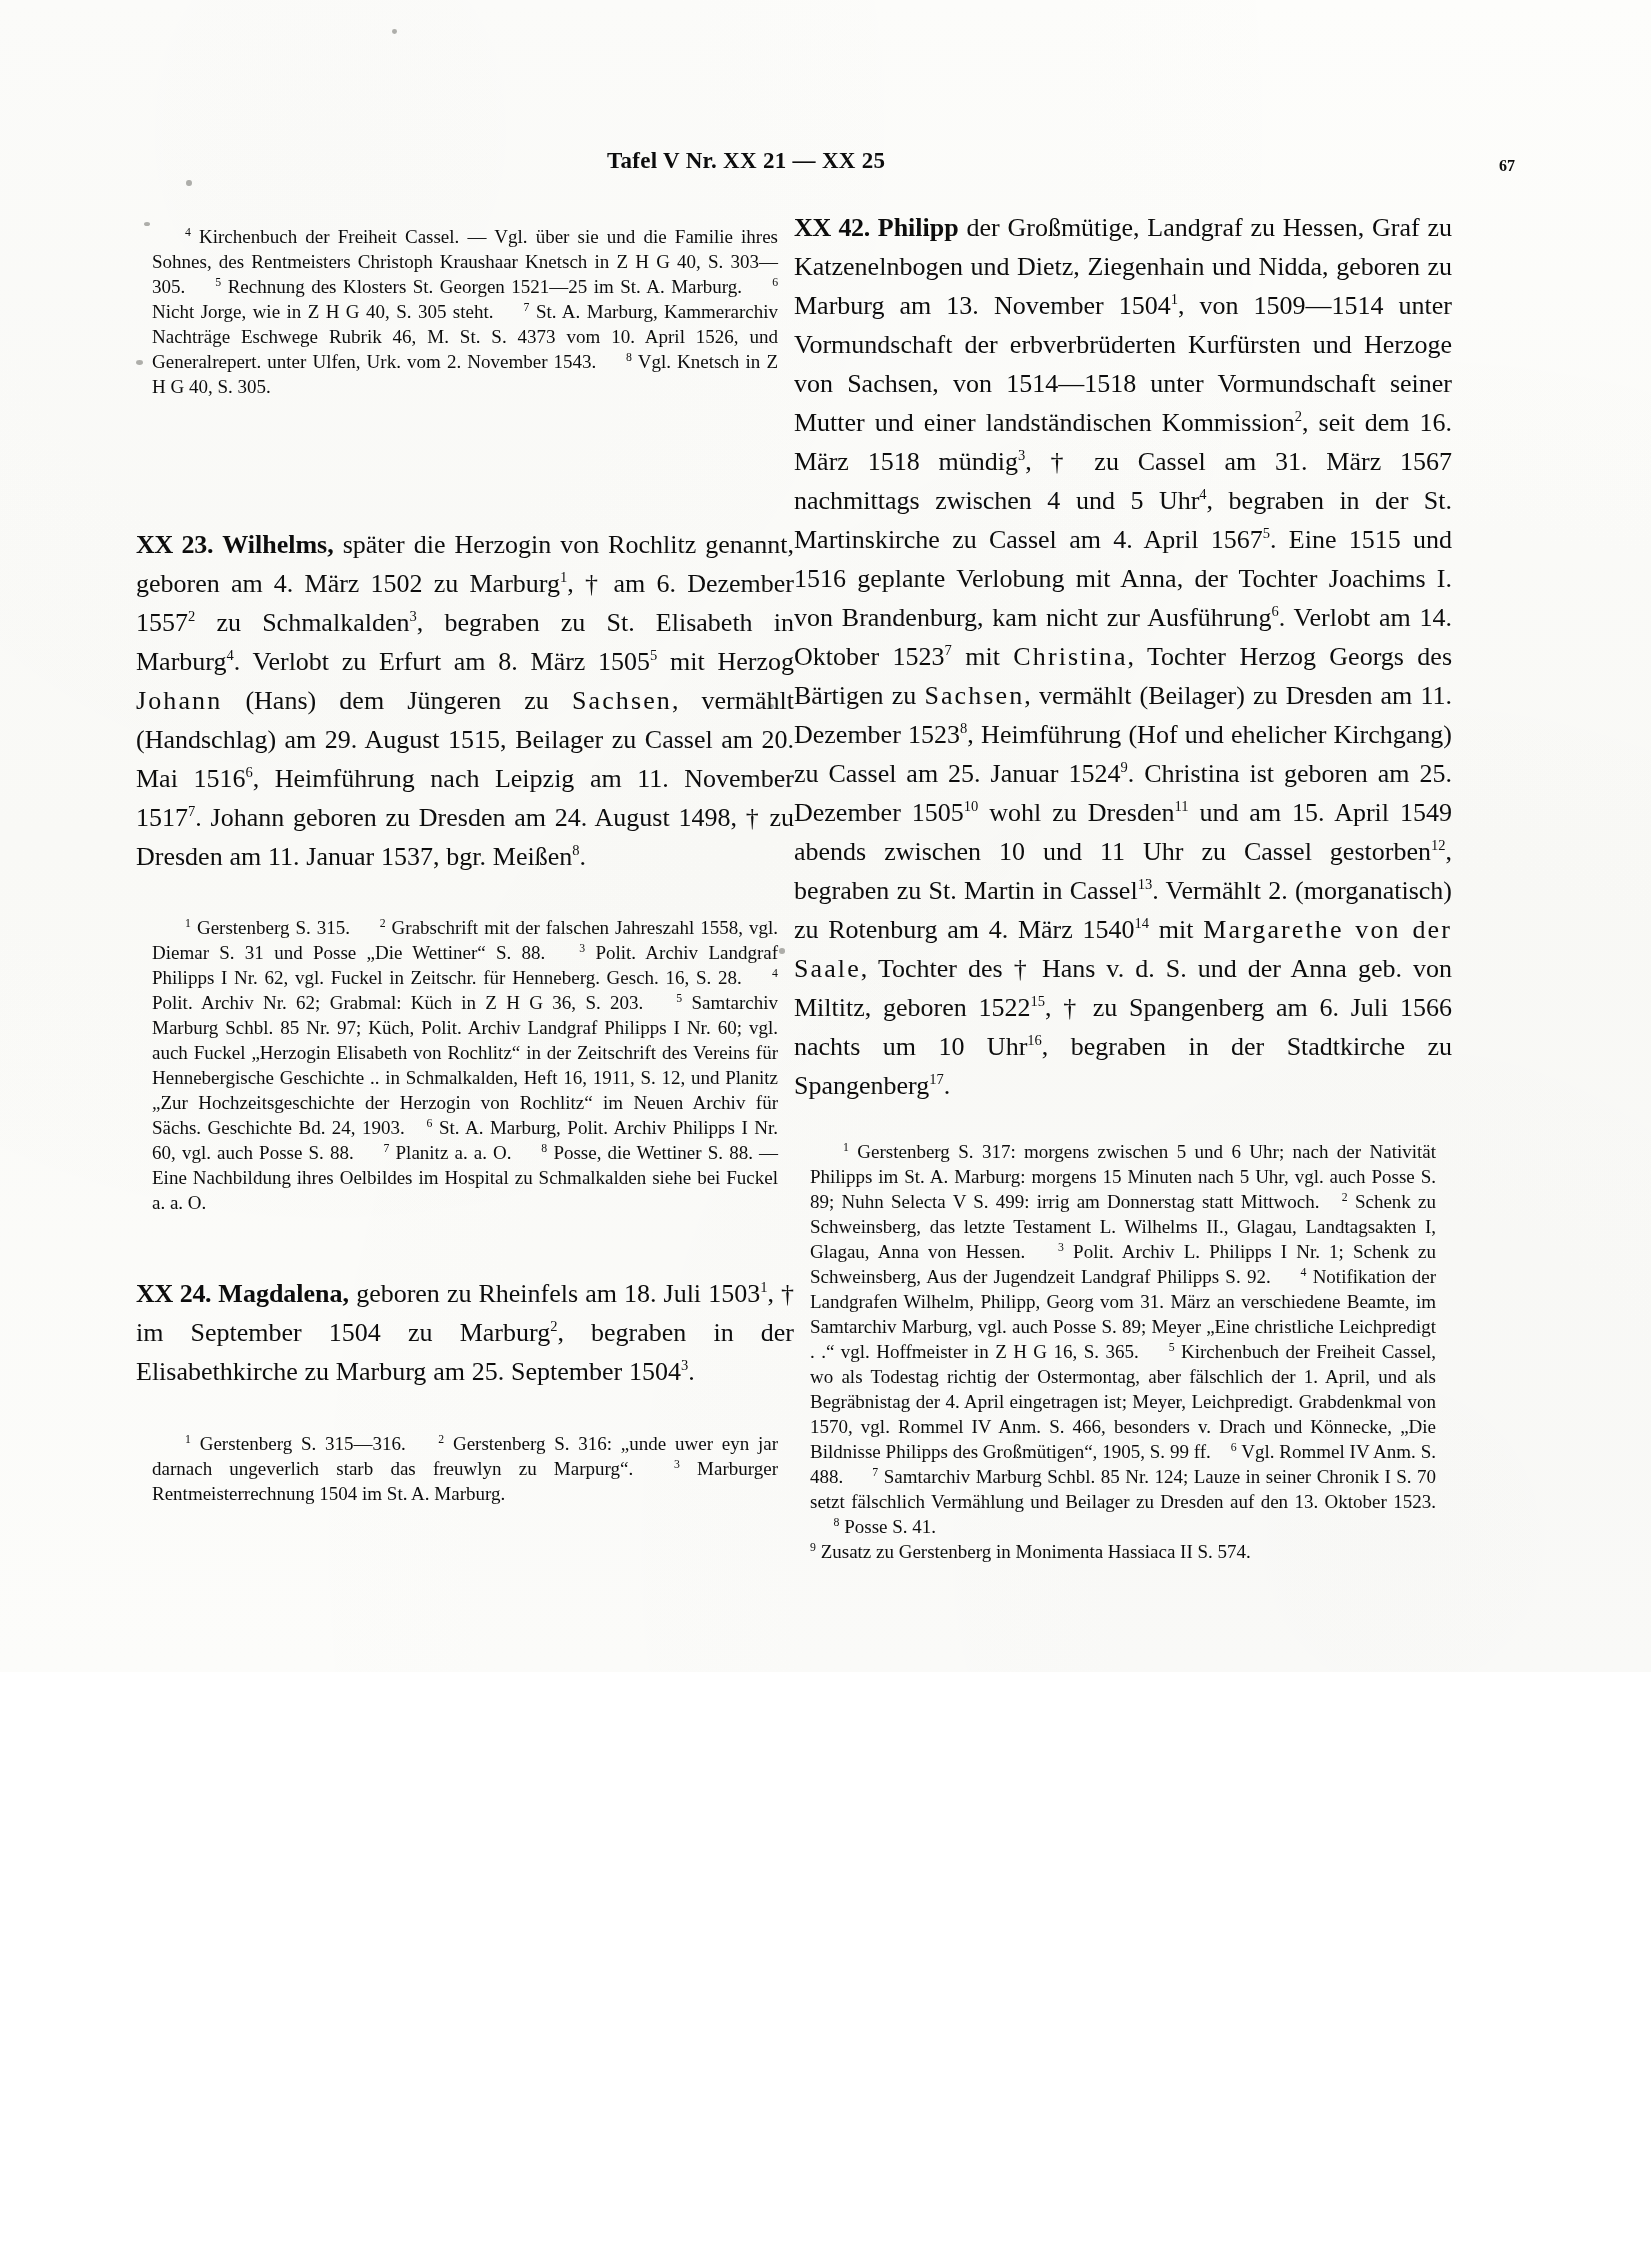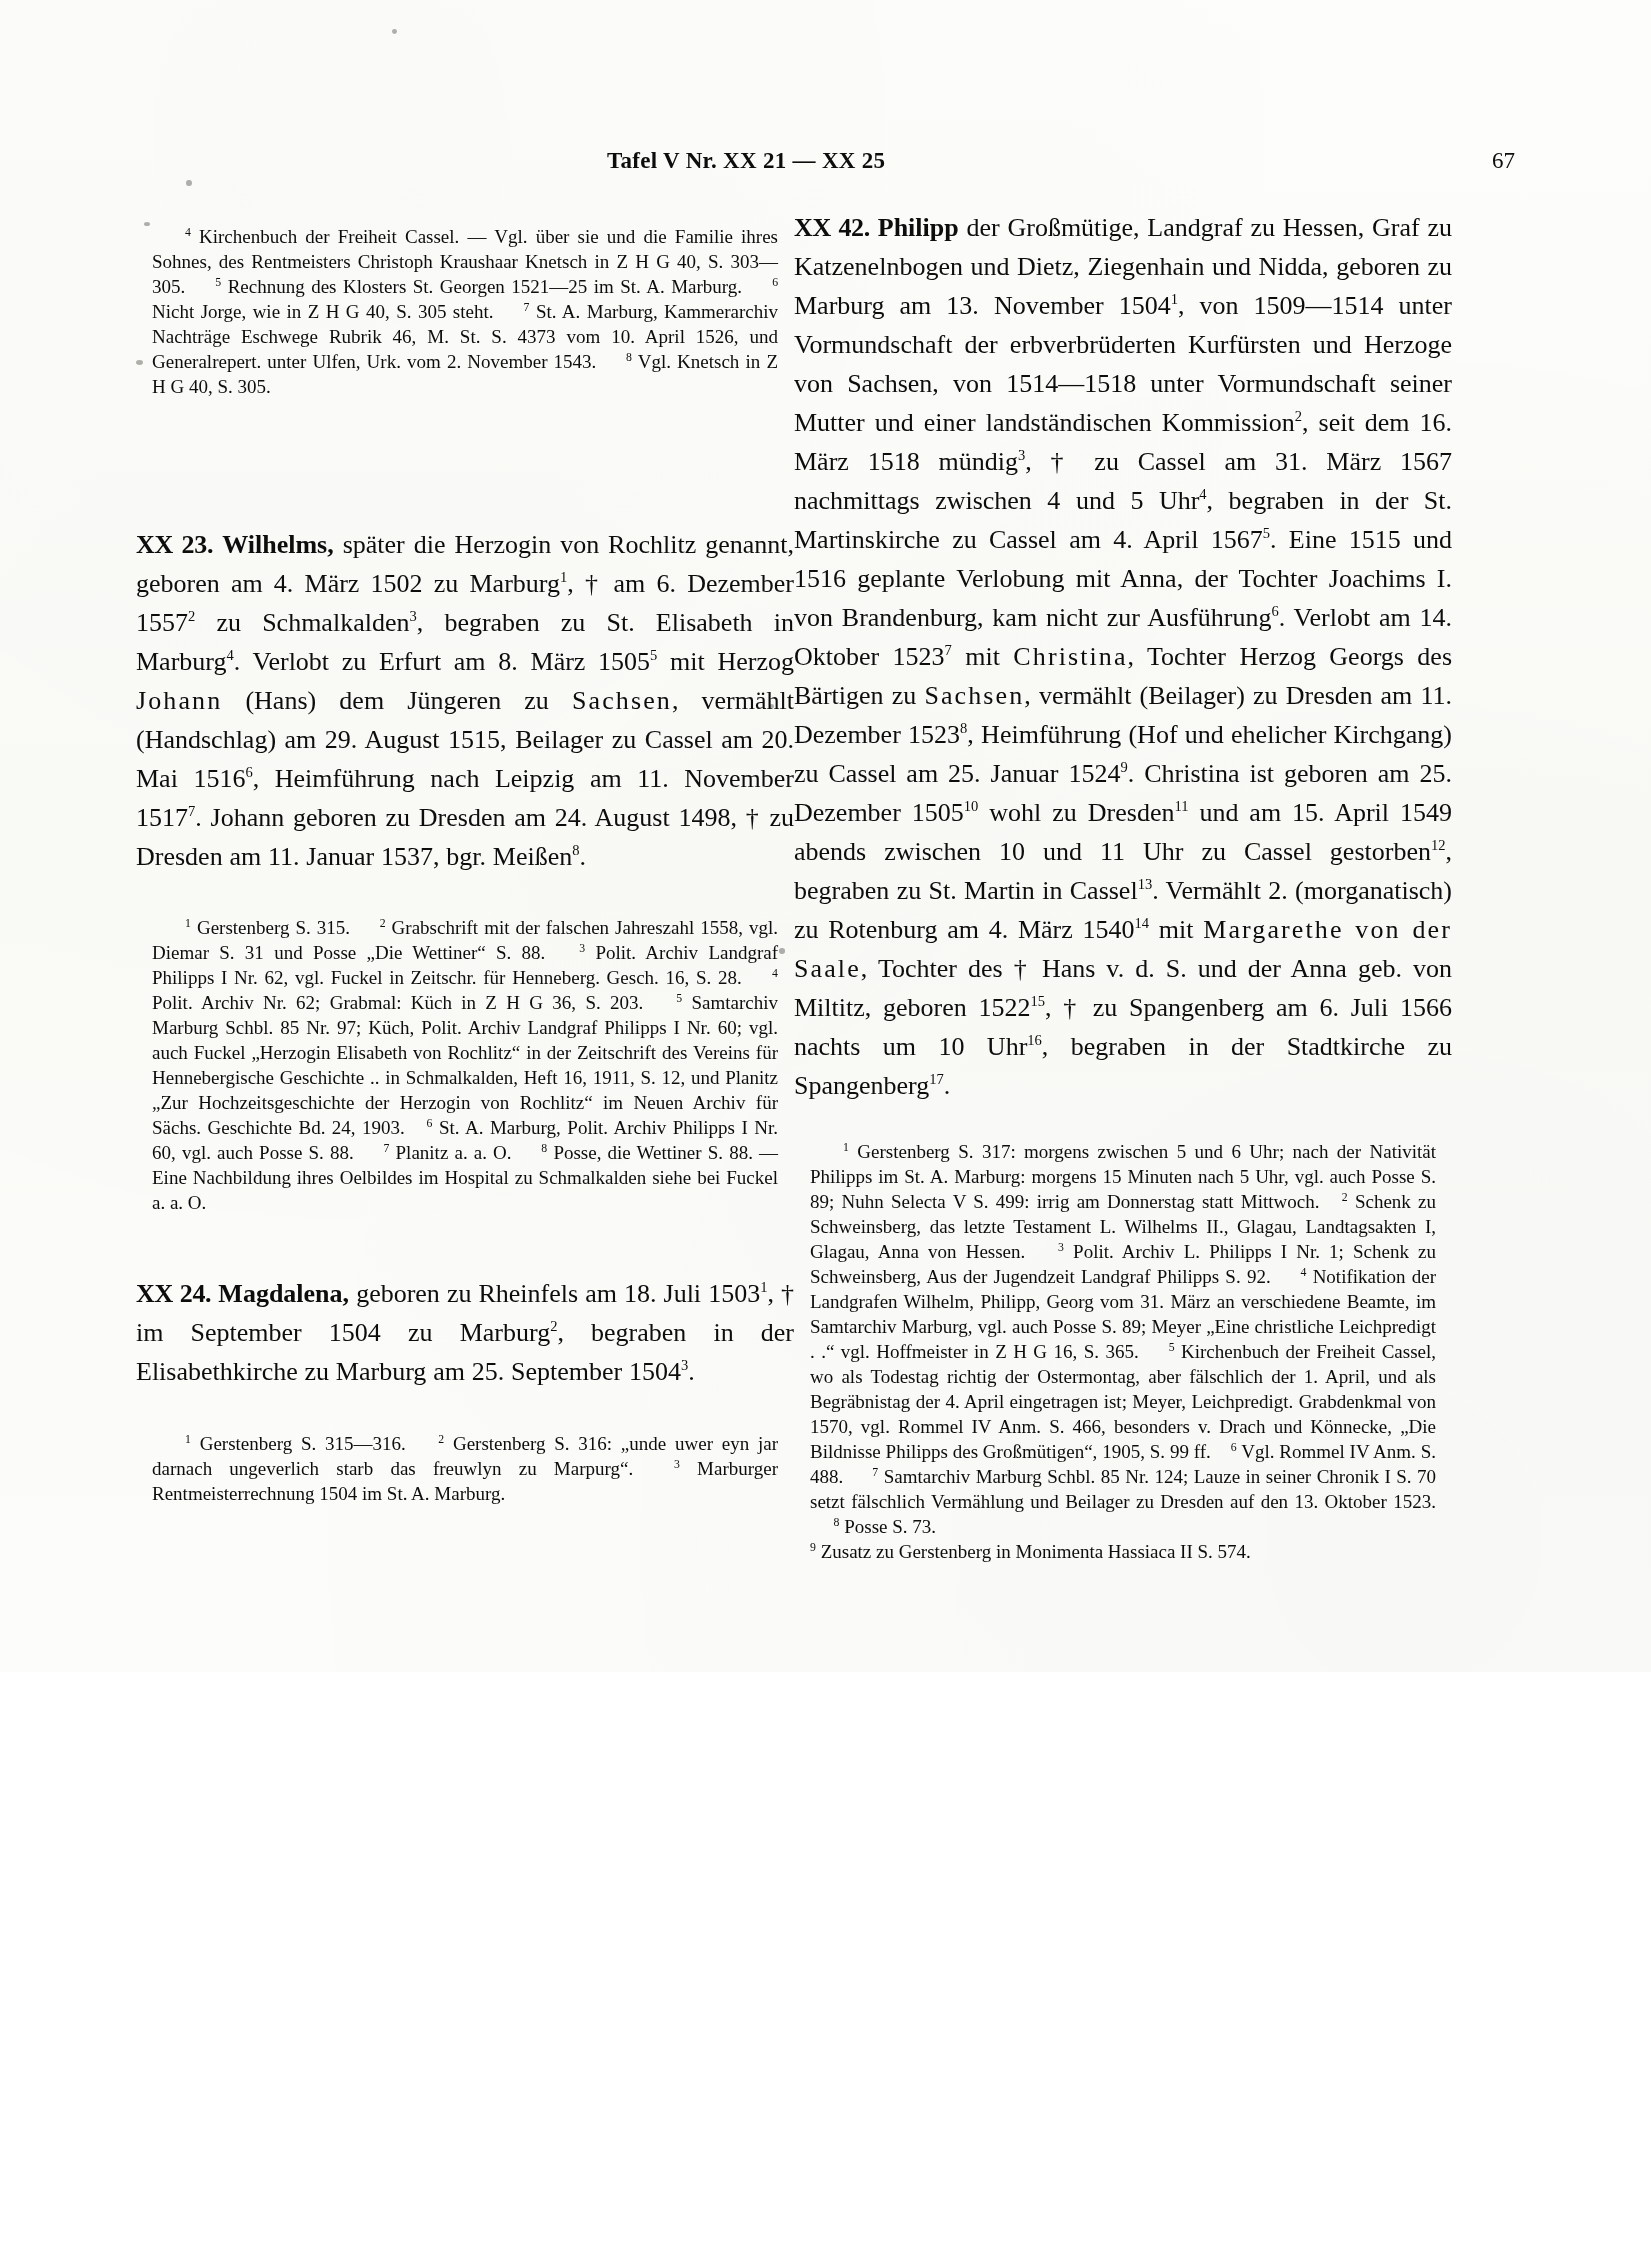--- a/index.html
+++ b/index.html
@@ -46,23 +46,23 @@
     left: 471px;
     top: 0;
     font-size: 23px;
     font-weight: 700;
     letter-spacing: 0.3px;
     white-space: nowrap;
   }
   .header-page {
     position: absolute;
     right: 0;
-    top: 0;
-    font-size: 23px;
-    font-weight: 400;
+    top: 9px;
+    font-size: 16px;
+    font-weight: 700;
   }
 
   
   .col {
     position: absolute;
     top: 208px;
     width: 658px;
   }
   .col-left { left: 136px; }
   .col-right { left: 794px; }
@@ -219,19 +219,19 @@
       <span>Polit. Archiv L. Philipps I Nr. 1; Schenk zu Schweinsberg, Aus der Jugendzeit Landgraf Philipps S. 92.</span>
       <span class="gap-md"></span><sup>4</sup>
       <span>Notifikation der Landgrafen Wilhelm, Philipp, Georg vom 31. März an verschiedene Beamte, im Samtarchiv Marburg, vgl. auch Posse S. 89; Meyer „Eine christliche Leichpredigt . .“ vgl. Hoffmeister in Z H G 16, S. 365.</span>
       <span class="gap-md"></span><sup>5</sup>
       <span>Kirchenbuch der Freiheit Cassel, wo als Todestag richtig der Ostermontag, aber fälschlich der 1. April, und als Begräbnistag der 4. April eingetragen ist; Meyer, Leichpredigt. Grabdenkmal von 1570, vgl. Rommel IV Anm. S. 466, besonders v. Drach und Könnecke, „Die Bildnisse Philipps des Großmütigen“, 1905, S. 99 ff.</span>
       <span class="gap-sm"></span><sup>6</sup>
       <span>Vgl. Rommel IV Anm. S. 488.</span>
       <span class="gap-md"></span><sup>7</sup>
       <span>Samtarchiv Marburg Schbl. 85 Nr. 124; Lauze in seiner Chronik I S. 70 setzt fälschlich Vermählung und Beilager zu Dresden auf den 13. Oktober 1523.</span>
       <span class="gap-md"></span><sup>8</sup>
-      <span>Posse S. 73.</span>
+      <span>Posse S. 41.</span>
       <br><sup>9</sup>
       <span>Zusatz zu Gerstenberg in Monimenta Hassiaca II S. 574.</span>
     </p>
   </div>
 </div>
 
 
 </body></html>

